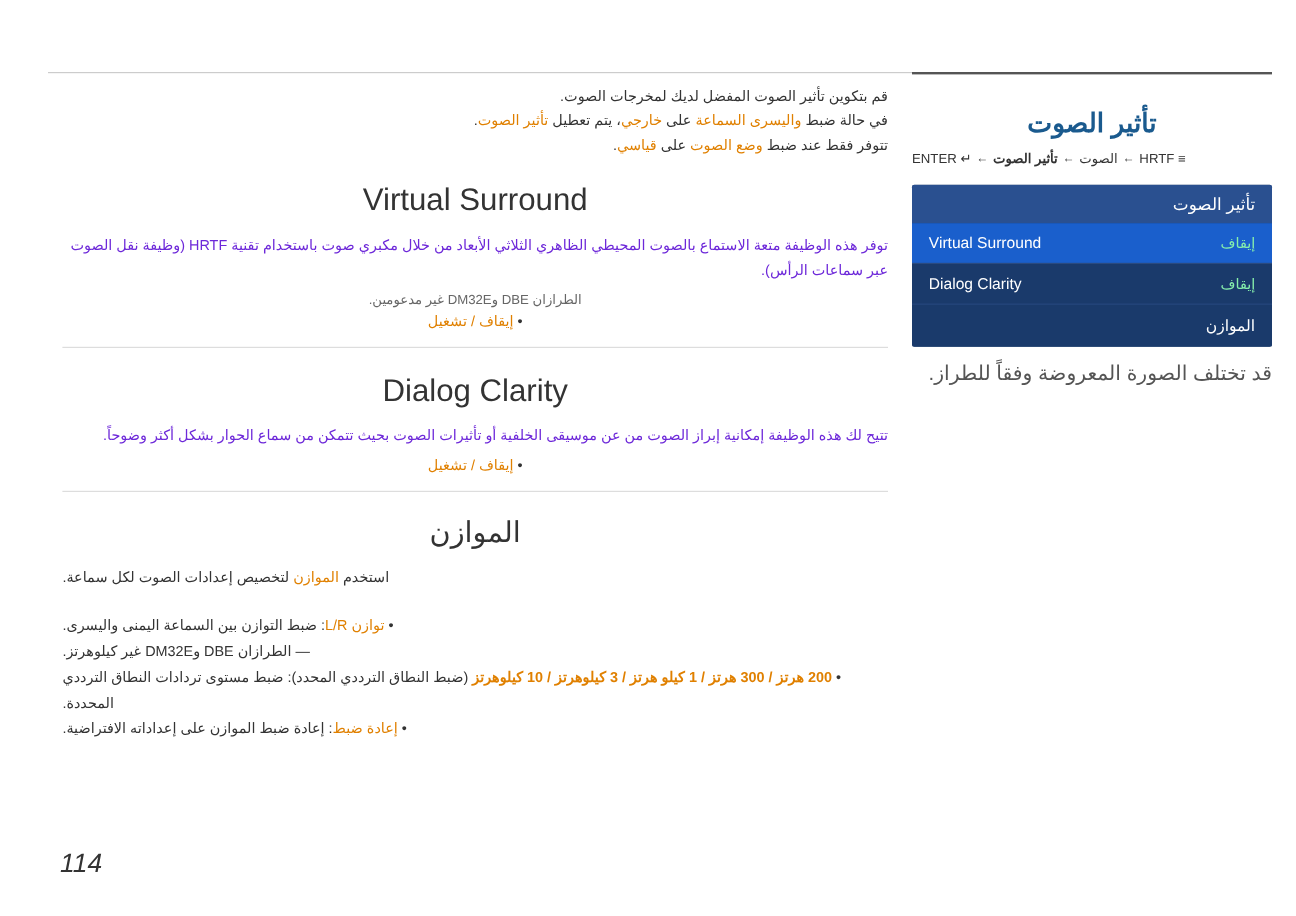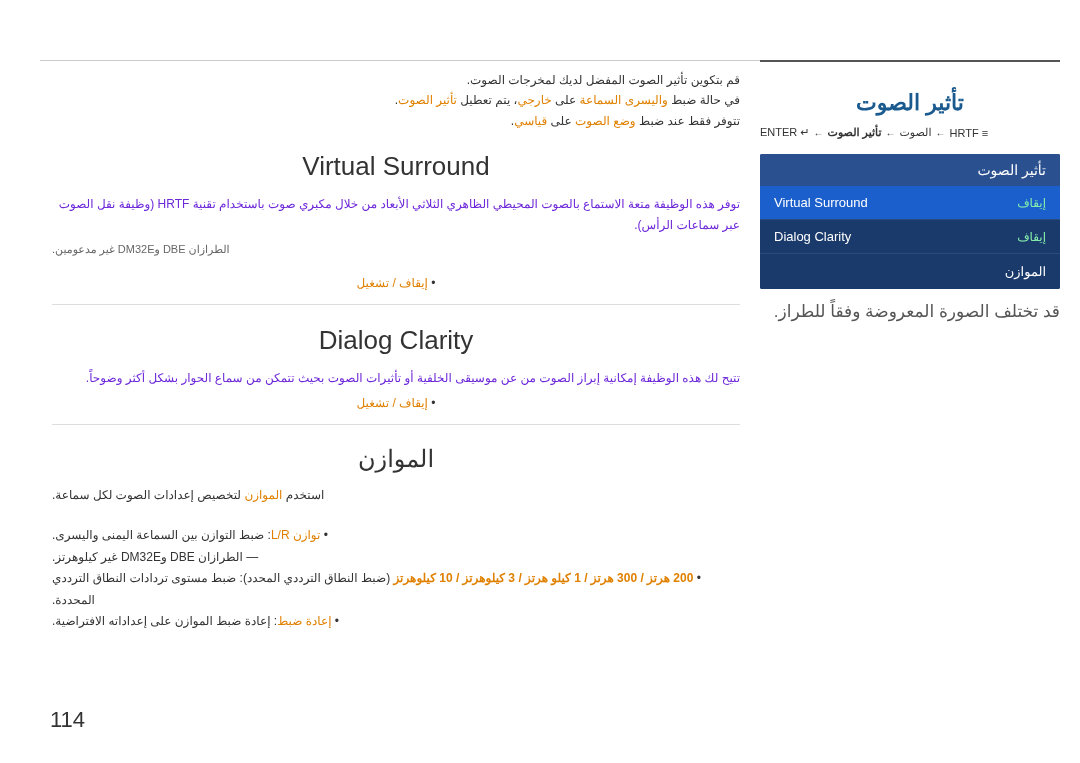--- a/index.html
+++ b/index.html
@@ -23,20 +23,21 @@
     }
 
     
     .page-number {
       position: absolute;
       bottom: 30px;
       left: 50px;
       font-size: 22px;
       color: #333;
       font-weight: 300;
+      font-style: italic;
     }
 
     
     .main-content {
       position: absolute;
       top: 70px;
       left: 52px;
       right: 340px;
       direction: rtl;
     }
@@ -68,22 +69,22 @@
       font-size: 12px;
       color: #6d28d9;
       line-height: 1.7;
       text-align: right;
       margin-bottom: 8px;
     }
 
     .section-note {
       font-size: 11px;
       color: #666;
-      text-align: left;
-      margin-bottom: 20px;
+      text-align: center;
+      margin-bottom: 5px;
     }
 
     .bullet-item {
       font-size: 12px;
       color: #333;
       text-align: center;
       margin-bottom: 6px;
     }
 
     .bullet-item .highlight-orange {

